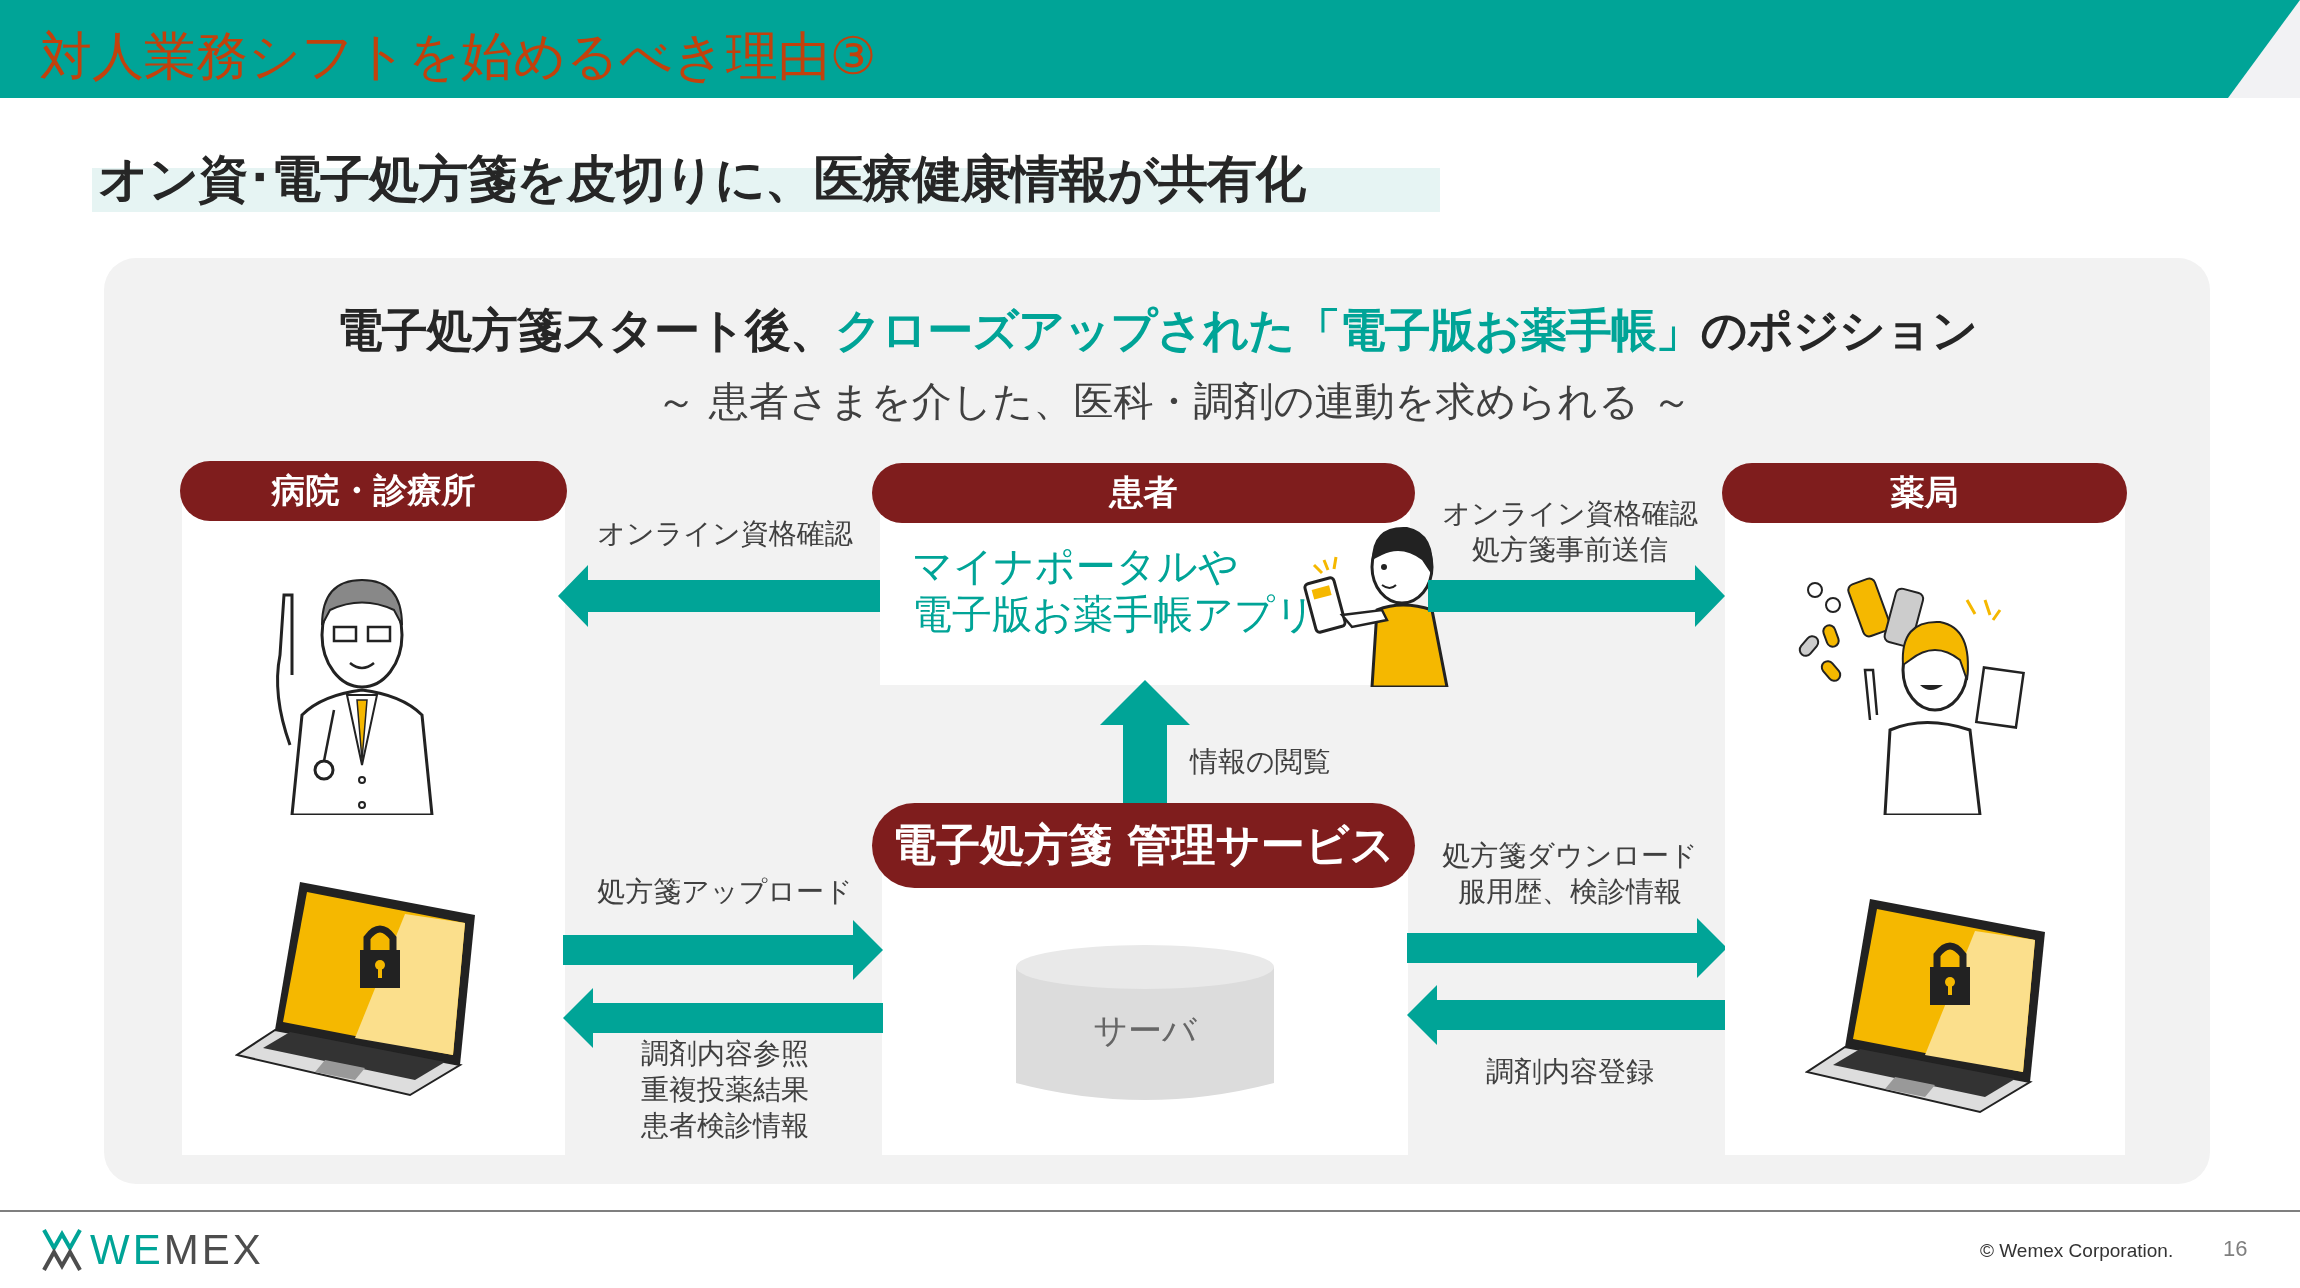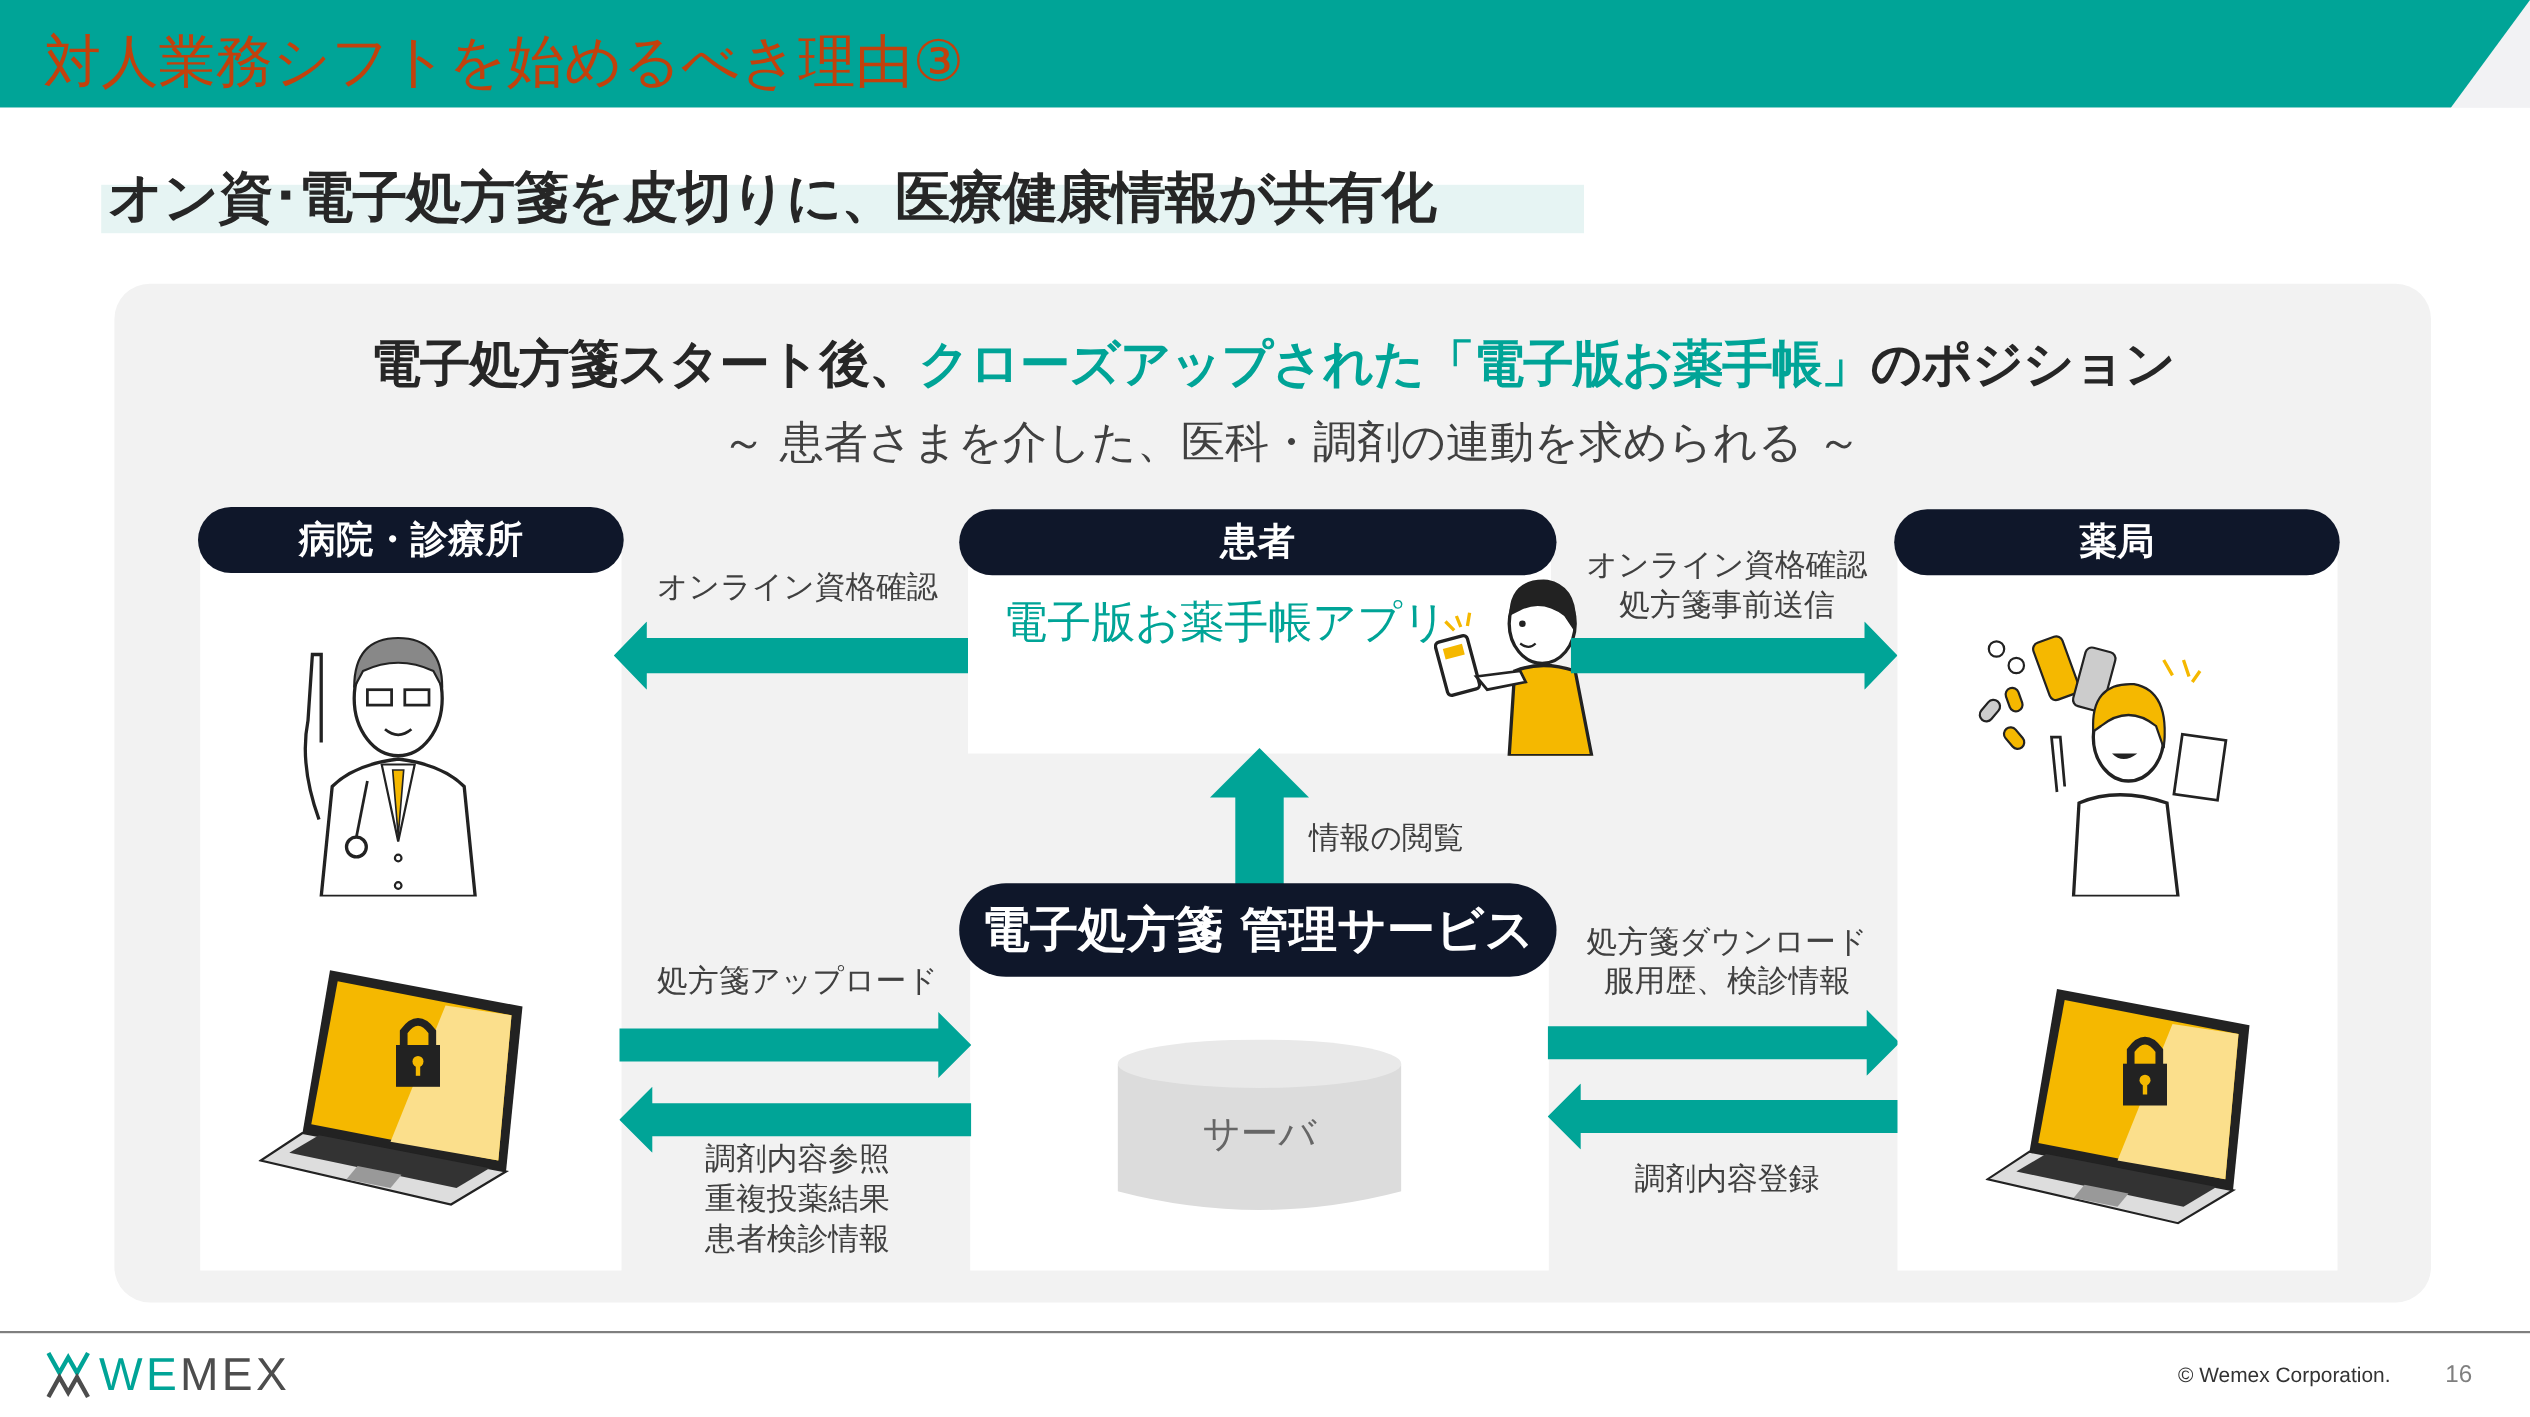--- a/index.html
+++ b/index.html
@@ -20,21 +20,21 @@
 
   
   .panel { left: 104px; top: 258px; width: 2106px; height: 926px; background: #f2f2f2; border-radius: 32px; }
 
   .panel-title { left: 104px; top: 300px; width: 2106px; text-align: center; font-size: 46px; font-weight: bold; color: #262626; white-space: nowrap; letter-spacing: -1px; }
   .panel-title .accent { color: #00a497; }
   .panel-sub { left: 121px; top: 374px; width: 2106px; text-align: center; font-size: 40px; color: #404040; white-space: nowrap; }
 
   
   .white-box { background: #ffffff; }
-  .pill { background: #0f172a; color: #fff; border-radius: 34px; font-weight: bold; display: flex; align-items: center; justify-content: center; white-space: nowrap; }
+  .pill { background: #7f1d1d; color: #fff; border-radius: 34px; font-weight: bold; display: flex; align-items: center; justify-content: center; white-space: nowrap; }
 
   .label { font-size: 28px; color: #404040; text-align: center; white-space: nowrap; line-height: 36px; }
 
   .arrow { position: absolute; }
   .arrow svg { display: block; }
 
   .app-text { left: 912px; top: 542px; font-size: 40px; color: #00a497; line-height: 48px; white-space: nowrap; }
 
   .server-label { font-size: 34px; color: #666; }
 
@@ -95,20 +95,21 @@
     <rect x="143" y="86" width="4" height="12" fill="#f5b800"></rect>
     <polygon points="40,150 225,185 175,215 2,175" fill="#ddd" stroke="#222" stroke-width="2"></polygon>
     <polygon points="55,152 210,182 180,200 28,168" fill="#333"></polygon>
     <polygon points="90,180 130,188 120,200 80,192" fill="#999"></polygon>
   </svg>
 </div>
 
 <div class="abs white-box" style="left:880px; top:490px; width:530px; height:195px;"></div>
 <div class="abs pill" style="left:872px; top:463px; width:543px; height:60px; font-size:34px;">患者</div>
 <div class="abs app-text">
+  <div>マイナポータルや</div>
   <div>電子版お薬手帳アプリ</div>
 </div>
 
 <div class="abs" style="left:1302px; top:515px; width:150px; height:172px;">
   <svg width="150" height="172" viewBox="0 0 150 172">
     <path d="M70 172 L75 95 Q100 85 130 95 L145 172 Z" fill="#f5b800" stroke="#222" stroke-width="3"></path>
     <ellipse cx="100" cy="52" rx="30" ry="36" fill="#fff" stroke="#222" stroke-width="3"></ellipse>
     <path d="M70 45 Q70 10 105 12 Q135 18 130 60 L120 45 Q100 30 80 40 Z" fill="#222"></path>
     <circle cx="82" cy="52" r="3" fill="#222"></circle>
     <path d="M80 70 Q88 76 94 70" fill="none" stroke="#222" stroke-width="2"></path>

